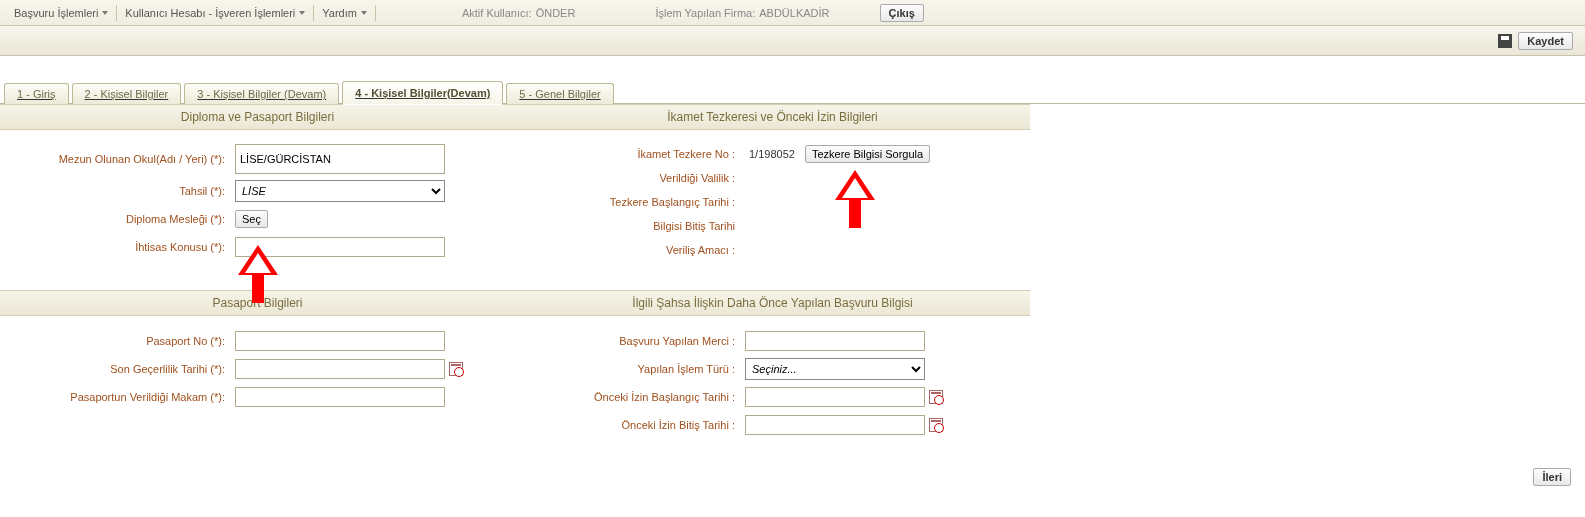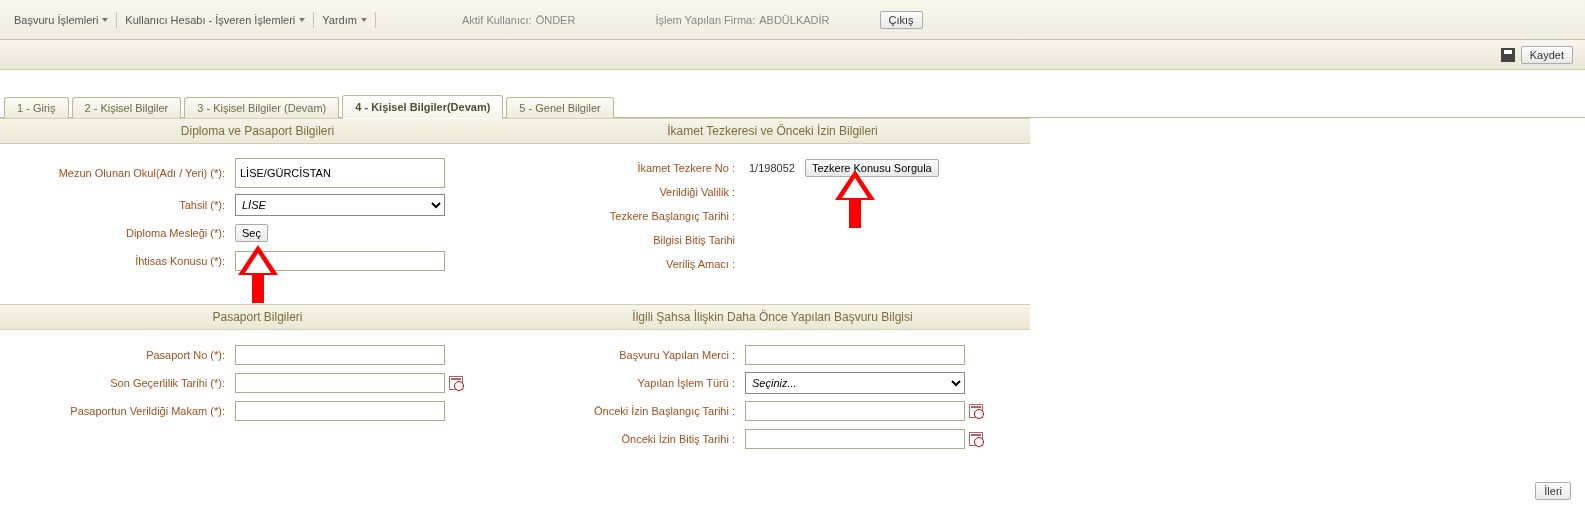--- a/index.html
+++ b/index.html
@@ -7,21 +7,21 @@
     margin: 0;
     font-family: Tahoma, Arial, sans-serif;
     font-size: 11px;
     background: #fff;
     color: #333;
   }
   
   .topbar {
     background: linear-gradient(#f8f5ec, #efece0);
     border-bottom: 1px solid #c9c3a9;
-    height: 40px;
+    height: 26px;
     display: flex;
     align-items: center;
     padding: 0 6px;
     gap: 0;
   }
   .menu-item {
     padding: 4px 8px;
     color: #555;
     display: inline-flex;
     align-items: center;
@@ -50,20 +50,21 @@
   .topbar .info.right { margin-left: 64px; }
   .topbar .filler { flex: 1; }
   .btn {
     background: linear-gradient(#fdfdfd, #e8e8e8);
     border: 1px solid #aaa;
     border-radius: 2px;
     padding: 2px 8px;
     font-size: 11px;
     cursor: pointer;
     color: #333;
+    font-weight: bold;
   }
   
   .secondbar {
     background: linear-gradient(#f8f5ec, #eae6d7);
     border-bottom: 1px solid #c9c3a9;
     height: 30px;
     display: flex;
     align-items: center;
     justify-content: flex-end;
     padding: 0 12px;
@@ -82,20 +83,21 @@
     background: #fff;
   }
   
   .tabstrip {
     margin-top: 24px;
     border-bottom: 1px solid #bdb896;
     display: flex;
     align-items: flex-end;
     padding-left: 4px;
     gap: 0;
+    text-decoration: underline;
   }
   .tab {
     border: 1px solid #bdb896;
     border-bottom: none;
     background: linear-gradient(#fdfdf8, #ecead7);
     padding: 4px 12px;
     margin-right: 3px;
     border-radius: 3px 3px 0 0;
     color: #6f6a4a;
     font-size: 11px;
@@ -199,21 +201,21 @@
   }
   .date-icon::after {
     content: '';
     position: absolute;
     top: 1px; left: 1px;
     width: 10px; height: 2px;
     background: #a66;
   }
   .right-col-form .form-label { width: 220px; text-align: right; }
   .right-col-form .textbox,
-  .right-col-form .selectbox { width: 220px; }
+  .right-col-form .selectbox { width: 180px; }
   .ikamet-row .form-label { width: 220px; }
   .ikamet-row { min-height: 20px; margin-bottom: 4px; }
 
   
   .red-arrow {
     position: absolute;
     pointer-events: none;
   }
   .red-arrow .head {
     width: 0; height: 0;
@@ -366,21 +368,21 @@
       </div>
     </div>
 
     <div class="col">
       <div class="section-header">İkamet Tezkeresi ve Önceki İzin Bilgileri</div>
       <div class="section-body">
         <div class="form-row ikamet-row">
           <div class="form-label">İkamet Tezkere No :</div>
           <div class="form-control">
             <span class="value-text">1/198052</span>
-            <button class="btn-small" style="margin-left:6px">Tezkere Konusu Sorgula</button>
+            <button class="btn-small" style="margin-left:6px">Tezkere Bilgisi Sorgula</button>
           </div>
         </div>
         <div class="form-row ikamet-row">
           <div class="form-label">Verildiği Valilik :</div>
           <div class="form-control">
               <span class="value-text"></span>
             </div>
         </div>
         <div class="form-row ikamet-row">
           <div class="form-label">Tezkere Başlangıç Tarihi :</div>

